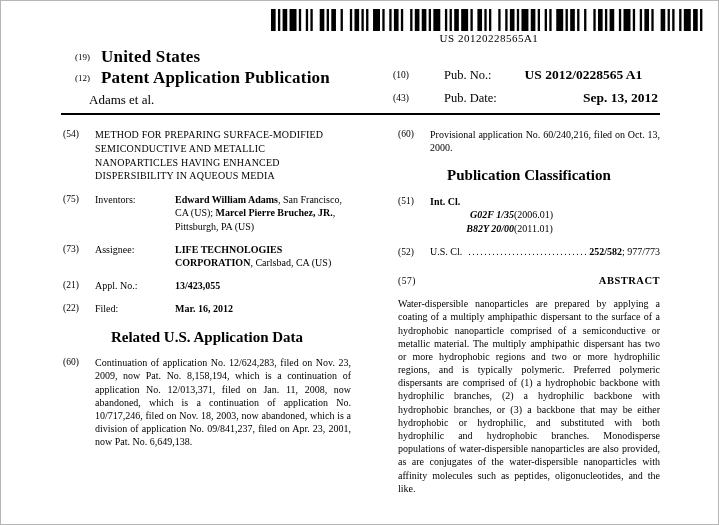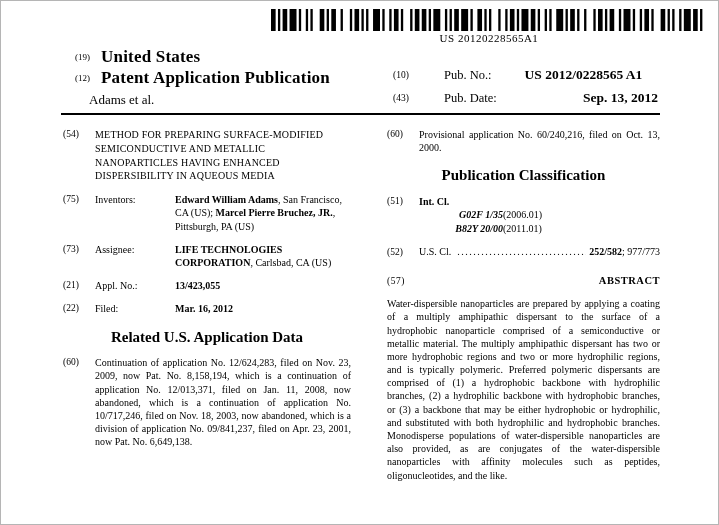--- a/index.html
+++ b/index.html
@@ -24,21 +24,21 @@
   .header-right { flex:1; padding-top:20px; }
   .pub-row { display:flex; align-items:center; margin-bottom:7px;gap:27px; }
   .pub-row .num { width:24px; font-size:9.5px; }
   .pub-label { font-size:12.5px; margin-right:6px; }
   .pub-bold { font-weight:bold; font-size:13.5px; white-space:nowrap; }
   .date { margin-left:auto; }
 
   .rule { position:absolute; top:112px; left:60px; right:58px; height:2px; background:#000; }
 
   
-  .bodycols { position:absolute; top:127px; left:62px; right:58px; display:flex; gap:36px;
+  .bodycols { position:absolute; top:127px; left:62px; right:58px; display:flex; gap:47px;
               font-size:10px; line-height:1.32; }
   .col-left { width:288px; flex:none; }
   .col-right { flex:1; min-width:0; }
 
   .field  { display:grid; grid-template-columns:32px 1fr; margin-bottom:10px; }
   .field3 { display:grid; grid-template-columns:32px 80px 1fr; margin-bottom:10px; }
   .fnum { font-size:9.5px; }
   .invention-title { font-weight:normal; line-height:1.38; letter-spacing:0.2px; max-width:242px; }
   .para { text-align:justify; }
   b { font-weight:bold;text-align:right; }

